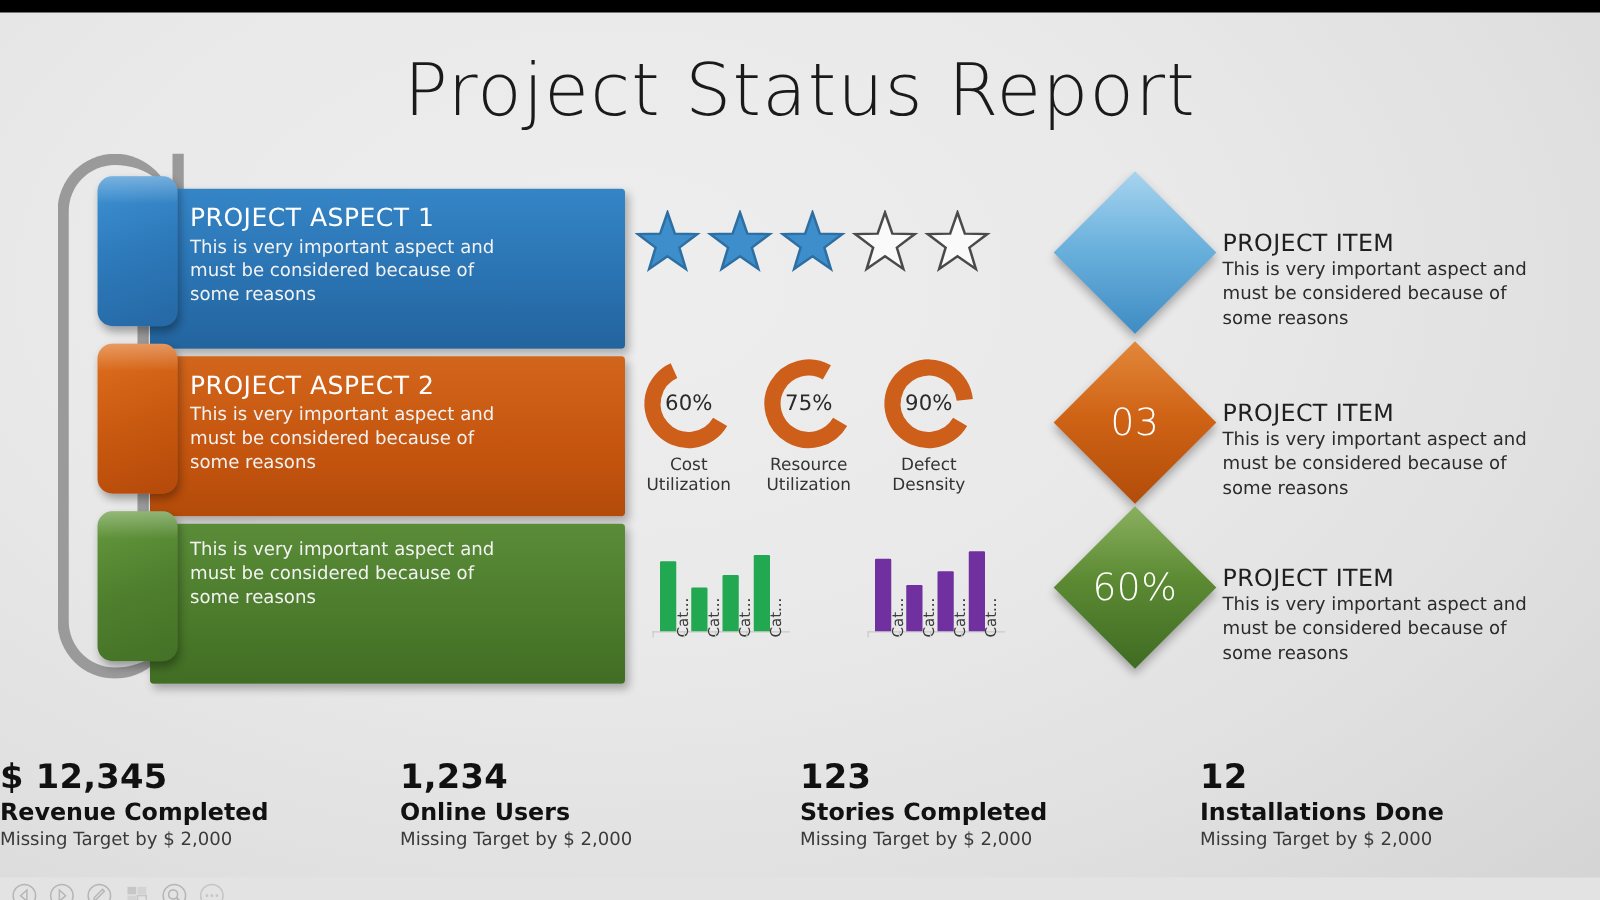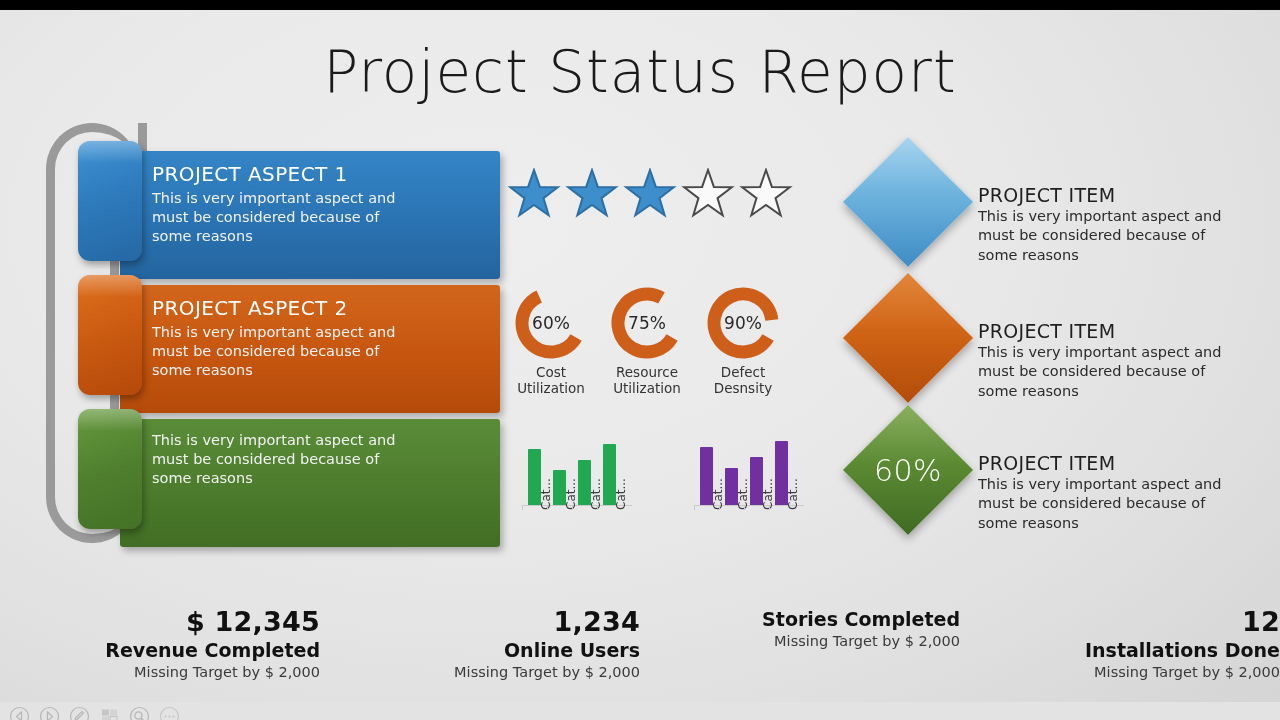--- a/index.html
+++ b/index.html
@@ -150,21 +150,21 @@
     font-size: 14.5px; font-weight: 400; color: #2b2b2b; line-height: 1.33;
   }
   #item1 { top: 146px; }
   #item2 { top: 282px; }
   #item3 { top: 414px; }
   #item1 .dia { background: linear-gradient(135deg,#a8d4ef 0%, #6cb2dd 45%, #3e8cc4 100%); }
   #item2 .dia { background: linear-gradient(135deg,#e2873a 0%, #d06416 45%, #b24c09 100%); }
   #item3 .dia { background: linear-gradient(135deg,#8ab05f 0%, #5c8a33 45%, #3f6b22 100%); }
   
   #kpis { position: absolute; left: 0; top: 596px; width: 1280px; display: flex; }
-  .kpi { flex: 1; text-align: right; padding-left: 16px; }
+  .kpi { flex: 1; text-align: left; }
   .kpi .v {
     font-family: "DejaVu Sans", sans-serif;
     font-size: 27px; font-weight: bold; color: #111; letter-spacing: 0.2px;
   }
   .kpi .l {
     font-family: "DejaVu Sans", sans-serif;
     font-size: 19px; font-weight: bold; color: #111; margin-top: 2px;
   }
   .kpi .s {
     font-family: "DejaVu Sans", sans-serif;
@@ -315,20 +315,21 @@
     <div class="body">
       <h4>PROJECT ITEM</h4>
       <p>This is very important aspect and</p>
       <p>must be considered because of</p>
       <p>some reasons</p>
     </div>
   </div>
 
   <div class="item" id="item2">
     <div class="dia"></div>
+    <div class="dnum">03</div>
     <div class="body">
       <h4>PROJECT ITEM</h4>
       <p>This is very important aspect and</p>
       <p>must be considered because of</p>
       <p>some reasons</p>
     </div>
   </div>
 
   <div class="item" id="item3">
     <div class="dia"></div>
@@ -346,20 +347,21 @@
       <div class="v">$ 12,345</div>
       <div class="l">Revenue Completed</div>
       <div class="s">Missing Target by $ 2,000</div>
     </div>
     <div class="kpi">
       <div class="v">1,234</div>
       <div class="l">Online Users</div>
       <div class="s">Missing Target by $ 2,000</div>
     </div>
     <div class="kpi">
+      <div class="v">123</div>
       <div class="l">Stories Completed</div>
       <div class="s">Missing Target by $ 2,000</div>
     </div>
     <div class="kpi">
       <div class="v">12</div>
       <div class="l">Installations Done</div>
       <div class="s">Missing Target by $ 2,000</div>
     </div>
   </div>
 

